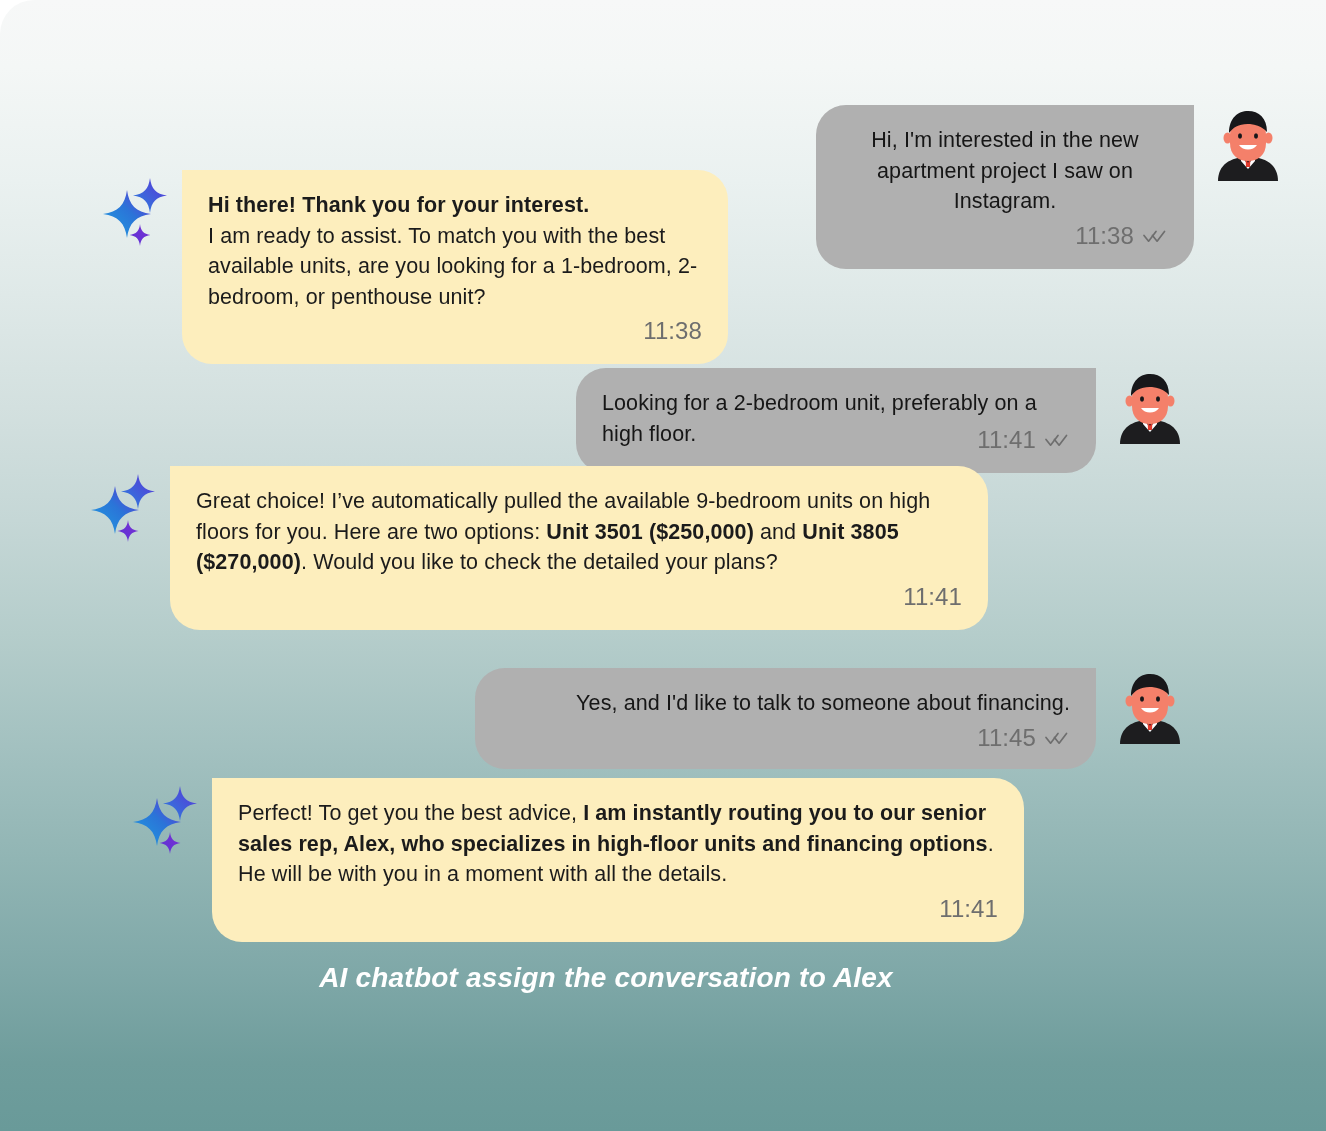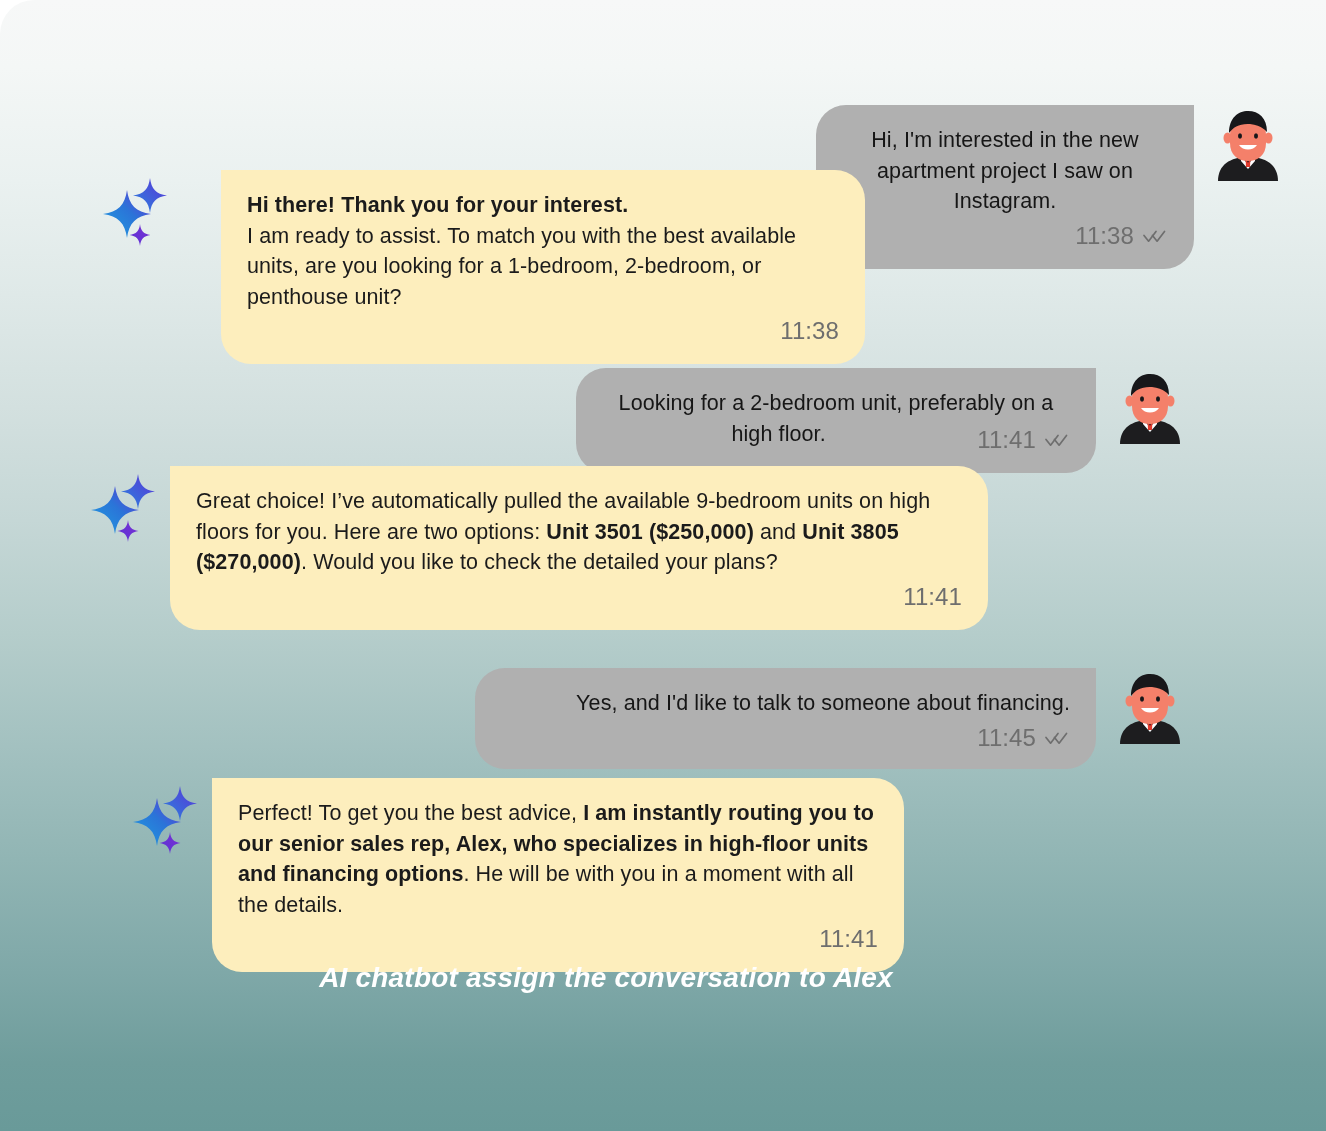--- a/index.html
+++ b/index.html
@@ -115,32 +115,32 @@
     font-size: 28px;
     font-weight: 700;
     font-style: italic;
     color: #ffffff;
     letter-spacing: 0.2px;
   }
 
   
   #row-1 { top: 105px;  left: 0; width: 1286px; text-align: center; }
   #row-2 { top: 170px;  left: 96px; }
-  #row-3 { top: 368px;  left: 0; width: 1188px; text-align: center; }
+  #row-3 { top: 368px;  left: 0; width: 1188px; }
   #row-4 { top: 466px;  left: 84px; }
   #row-5 { top: 668px;  left: 0; width: 1188px; }
   #row-6 { top: 778px;  left: 126px; }
   #caption { top: 962px; }
 
   #bubble-1 { width: 378px; }
-  #bubble-2 { width: 644px; margin-left: 39px; }
+  #bubble-2 { width: 546px; }
   #bubble-3 { width: 520px; }
   #bubble-4 { width: 818px; }
   #bubble-5 { width: 621px; padding-bottom: 14px; text-align: right; }
-  #bubble-6 { width: 692px; }
+  #bubble-6 { width: 812px; }
 </style>
 </head>
 <body>
 
 <div id="chat-stage">
 
   <div class="row row-user" id="row-1">
     <div class="bubble bubble-user" id="bubble-1">
       <span class="msg-text">Hi, I'm interested in the new apartment project I saw on Instagram.</span>
       <div class="meta">

